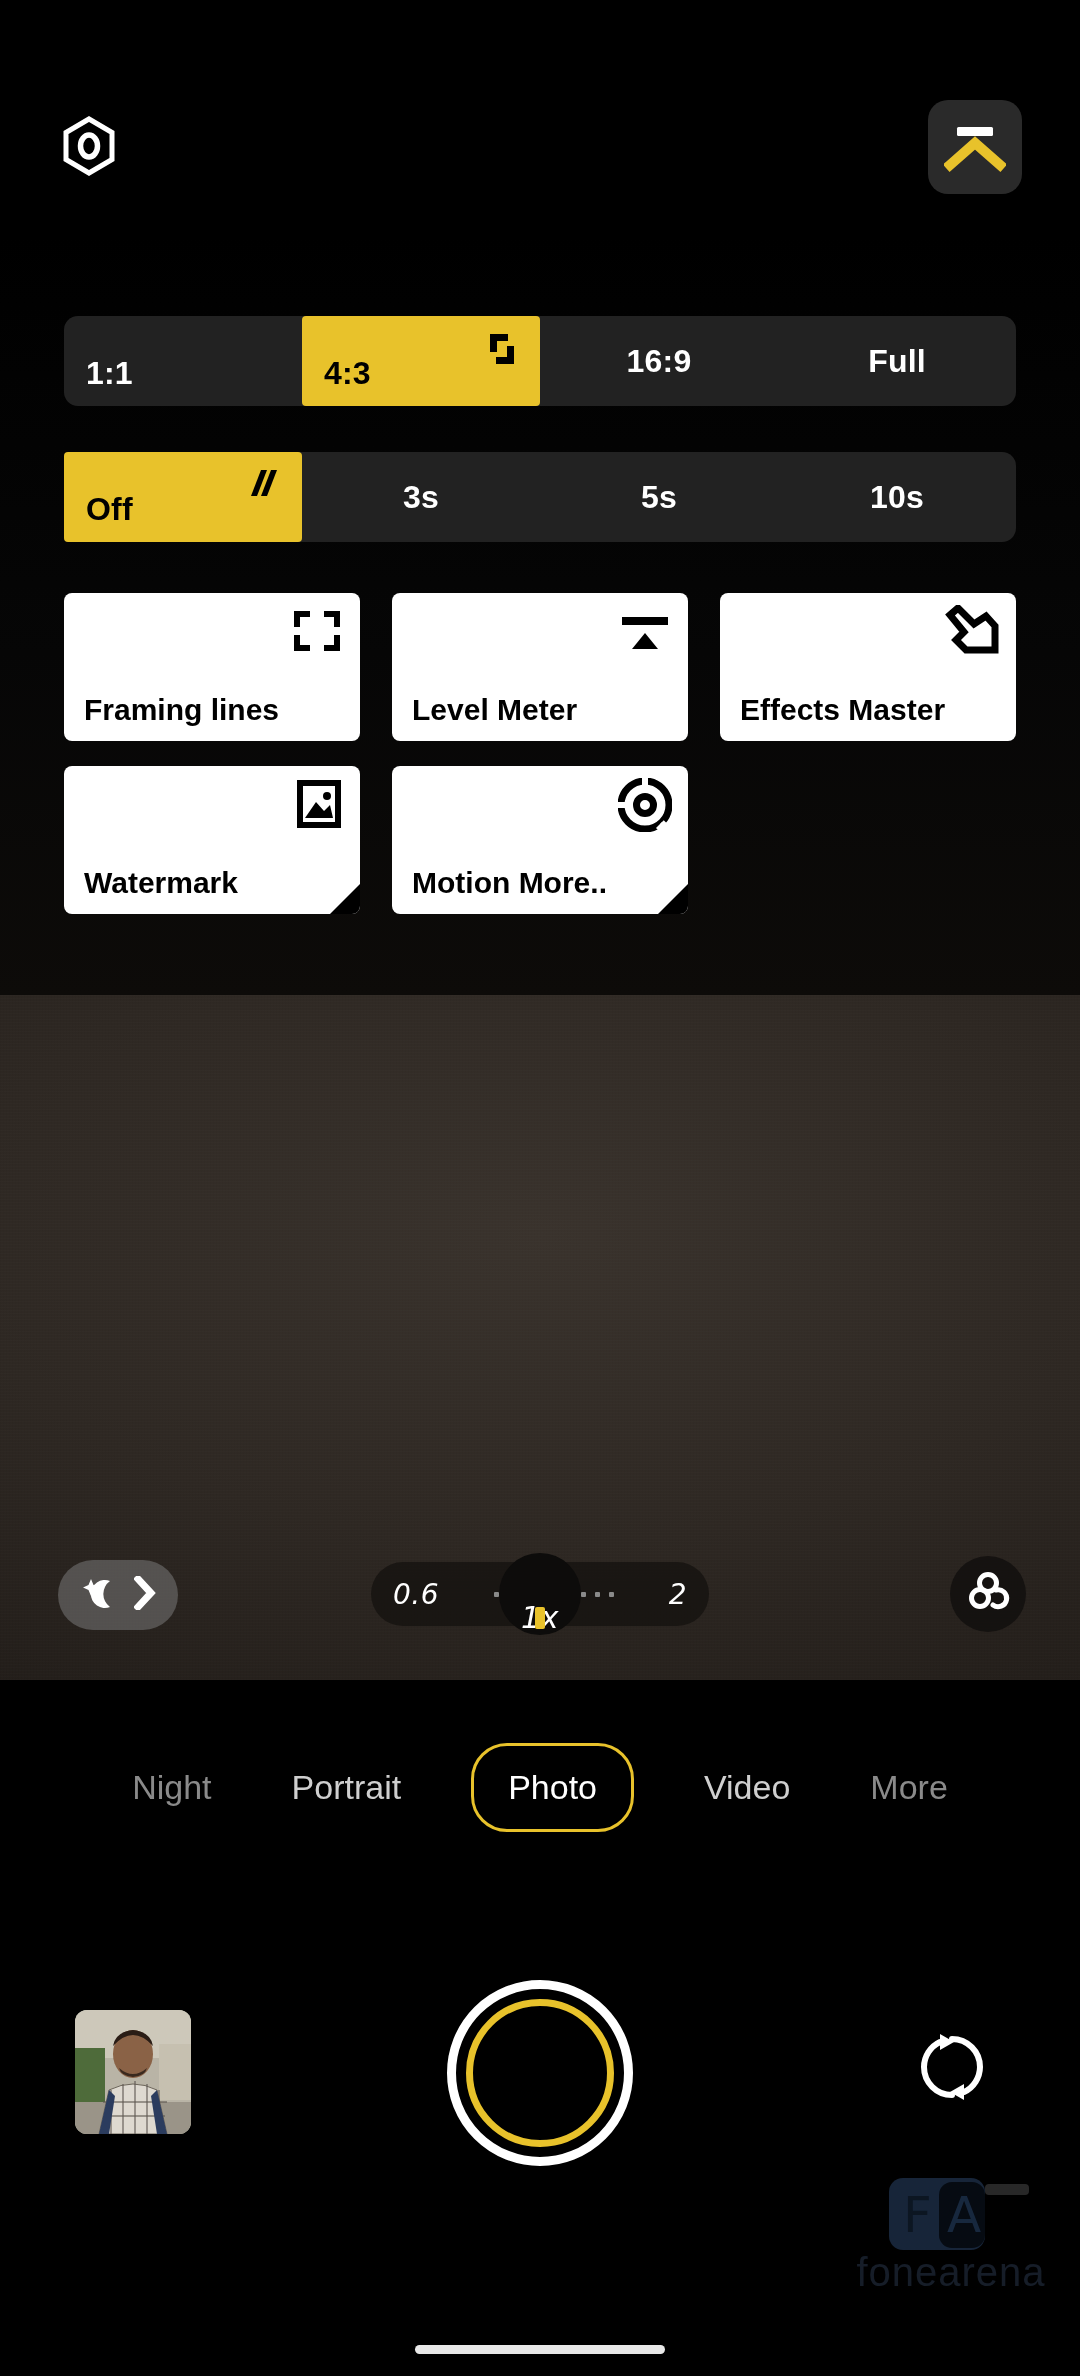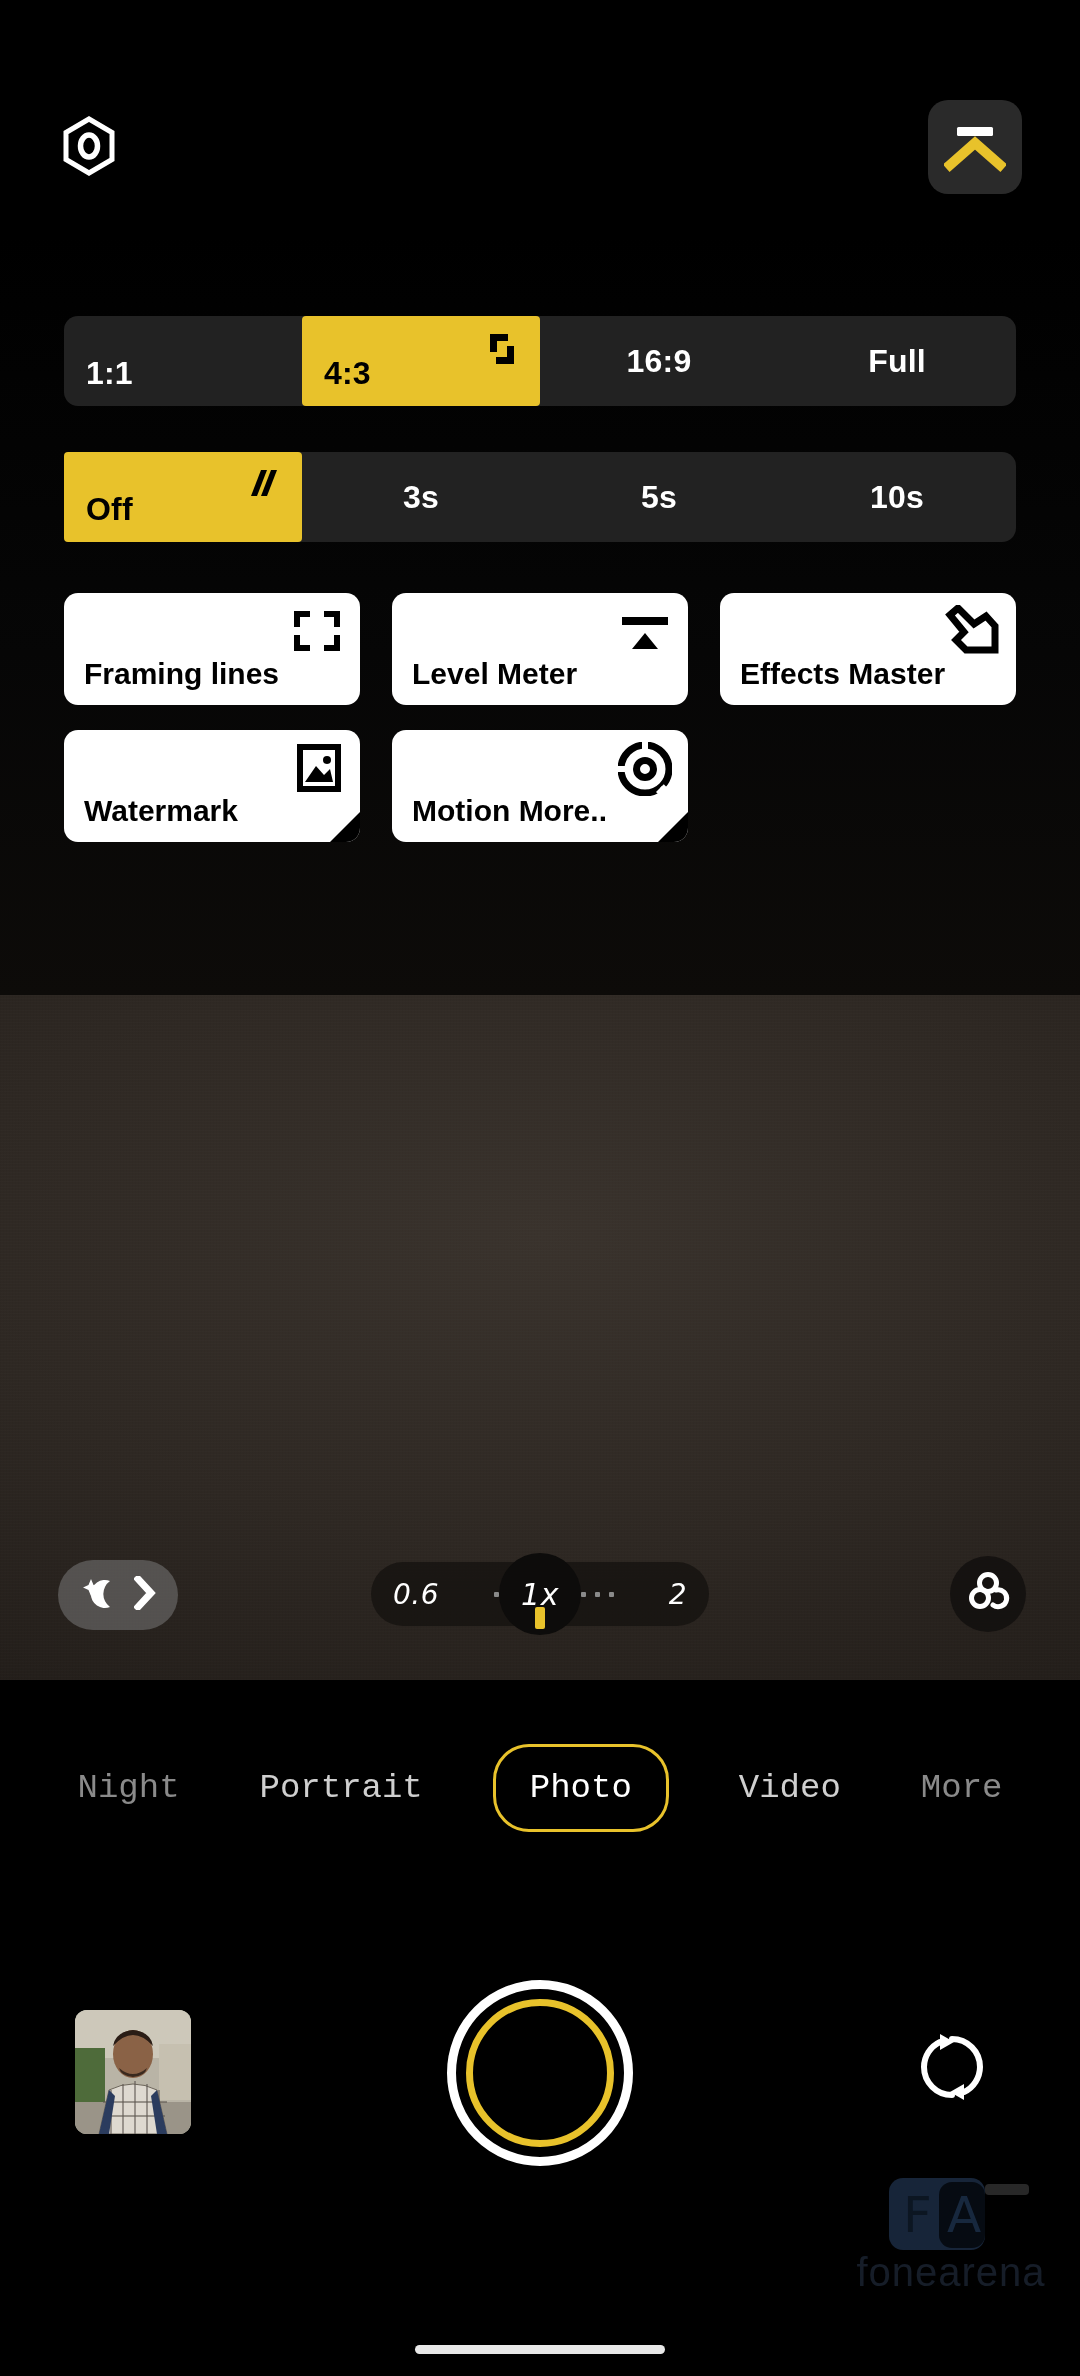--- a/index.html
+++ b/index.html
@@ -56,22 +56,22 @@
   }
   .seg.active { background:#E8C22B; }
   .seg.active .seg-label { color:#000000; }
   .seg-icon { position:absolute; right:20px; top:14px; }
 
   
   .cards { position:absolute; left:64px; top:358px; width:952px; }
   .card-row { display:flex; gap:32px; margin-bottom:25px; }
   .card {
     position:relative;
-    width:296px; height:112px;
-    background:#ffffff; border-radius:14px;
+    width:296px; height:148px;
+    background:#ffffff; border-radius:8px;
     overflow:hidden;
   }
   .card-label {
     position:absolute; left:20px; bottom:14px;
     font-size:30px; font-weight:bold; color:#000;
     white-space:nowrap;
   }
   .card-icon { position:absolute; right:16px; top:12px; }
   .card-corner {
     position:absolute; right:0; bottom:0;
@@ -121,35 +121,34 @@
     font-size:28px; font-weight:normal; font-style:italic;
     color:#ffffff; letter-spacing:.5px;
   }
   .zoom-dots { display:flex; gap:9px; }
   .zoom-dots i { width:5px; height:5px; border-radius:1px; background:#8a8a8a; display:block; }
   .zoom-knob {
     position:absolute; left:50%; top:50%;
     transform:translate(-50%,-50%);
     width:82px; height:82px; border-radius:50%;
     background:#0d0c0b;
-    display:flex; align-items:center; justify-content:center;
+    display:flex; align-items:flex-end; justify-content:center;
   }
   .zoom-knob .zoom-num { font-size:30px; }
   .zoom-tick {
     position:absolute; left:50%; transform:translateX(-50%);
     bottom:6px; width:10px; height:22px; background:#E8C22B; border-radius:2px;
   }
 
   
   .modebar {
     position:absolute; top:1680px; left:0; width:1080px; height:215px;
     background:#000;
     display:flex; align-items:center; justify-content:center;
     gap:4px;
-    font-family:Liberation Mono, monospace;
   }
   .mode {
     font-size:34px; color:#8a8a8a;
     padding:0 10px; text-align:center;
     white-space:nowrap;
   }
   .mode.near { color:#cfcfcf; }
   .mode.active {
     color:#ffffff;
     border:3px solid #E8C22B;

